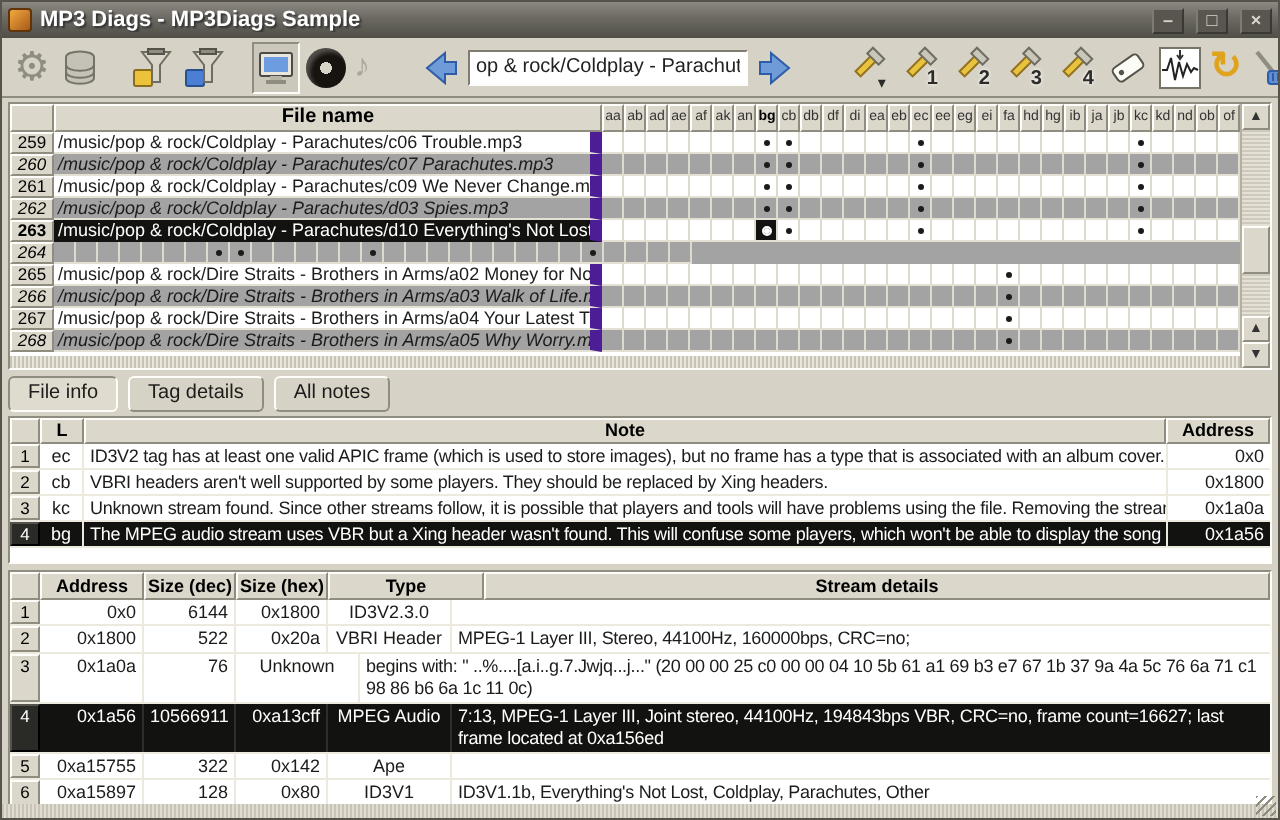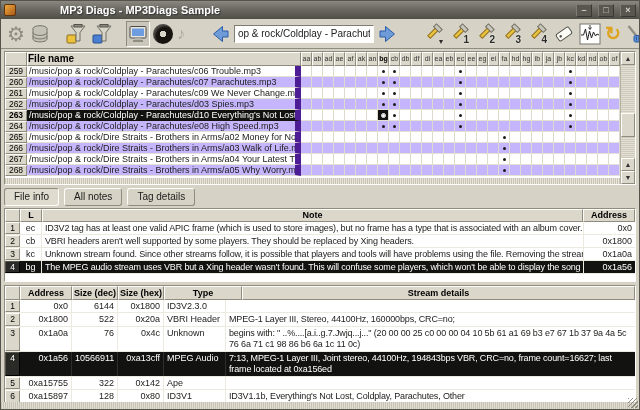--- a/index.html
+++ b/index.html
@@ -10,21 +10,21 @@
     position:relative;overflow:hidden;
   }
   
   .titlebar{
     height:18px;display:flex;align-items:center;gap:4px;padding:0 3px;
     background:linear-gradient(180deg,#8a887f 0%,#6b6962 45%,#4f4e47 100%);
     color:#fff;font-size:11px;font-weight:bold;
   }
   .appicon{width:12px;height:12px;border-radius:2px;
     background:linear-gradient(135deg,#f2a93e,#a85a18);border:1px solid #5e3408;flex:0 0 auto;}
-  .title{flex:1;white-space:nowrap;overflow:hidden;text-shadow:1px 1px 1px #333;margin-left:40px;}
+  .title{flex:1;white-space:nowrap;overflow:hidden;text-shadow:1px 1px 1px #333;}
   .winbtn{width:16px;height:13px;margin-left:2px;background:#58564f;border:1px solid;
     border-color:#7d7b73 #393833 #393833 #7d7b73;color:#d9d6cc;font-size:9px;line-height:11px;
     text-align:center;font-weight:bold;cursor:default;}
   
   .toolbar{height:30px;display:flex;align-items:center;gap:2px;padding:0 5px;
     border-bottom:1px solid #8f8c80;}
   .tbtn{width:26px;height:26px;display:flex;align-items:center;justify-content:center;
     position:relative;border:1px solid transparent;}
   .tbtn.pressed{border-color:#8f8c80 #fefdfa #fefdfa #8f8c80;background:#cbc7ba;}
   .gear{font-size:20px;color:#8f8c82;line-height:20px;}
@@ -42,27 +42,27 @@
   .hbtn{background:#dbd7ca;border:1px solid;border-color:#fefdfa #8f8c80 #8f8c80 #fefdfa;
     font-size:9px;overflow:hidden;flex:0 0 auto;}
   
   .content{padding:2px 3px 0 3px;}
   
   .ftable{height:134px;border:1px solid;border-color:#8f8c80 #fefdfa #fefdfa #8f8c80;
     background:#fff;display:flex;overflow:hidden;}
   .fmain{flex:1;display:flex;flex-direction:column;overflow:hidden;}
   .fhead{display:flex;height:14px;flex:0 0 auto;}
   .fnumh{width:22px;}
-  .fnameh{flex:1;font-weight:bold;font-size:10px;line-height:12px;}
+  .fnameh{flex:1;text-align:center;font-weight:bold;font-size:10px;line-height:12px;}
   .flaghead{width:11px;text-align:center;font-size:7px;line-height:12px;color:#333;
     background:#dbd7ca;border:1px solid;border-color:#fefdfa #8f8c80 #8f8c80 #fefdfa;}
   .flaghead.cur{font-weight:bold;color:#000;}
   .fbody{flex:1;overflow:hidden;}
   .frow{display:flex;height:11px;background:#fff;}
-  .frow.alt{background:#c4b5fd;}
+  .frow.alt{background:#a3a3a3;font-style:italic;}
   .fnum{width:22px;background:#dbd7ca;border:1px solid;border-color:#fefdfa #8f8c80 #8f8c80 #fefdfa;
     font-size:8.5px;line-height:9px;text-align:center;flex:0 0 auto;}
   .frow.sel .fnum{font-weight:bold;}
   .fname{flex:1;font-size:9px;line-height:11px;padding-left:2px;white-space:nowrap;
     overflow:hidden;border-right:6px solid #4c1d95;border-bottom:1px solid #e4e0d4;color:#1c1c1a;}
   .frow.sel .fname{background:#121210;color:#fff;border-bottom-color:#121210;}
   .fcell{width:11px;flex:0 0 auto;border-right:1px solid #dedacd;border-bottom:1px solid #e4e0d4;
     display:flex;align-items:center;justify-content:center;}
   .dot{width:3px;height:3px;border-radius:50%;background:#1b1b18;}
   .fcell.curcell{background:#121210;}
@@ -115,21 +115,21 @@
   .stypeh{width:78px;}
   .sdeth{flex:1;}
   .srow{display:flex;min-height:13px;background:#fff;border-bottom:1px solid #eceadf;}
   .snum{width:15px;background:#dbd7ca;border:1px solid;border-color:#fefdfa #8f8c80 #8f8c80 #fefdfa;
     font-size:8.5px;text-align:center;flex:0 0 auto;}
   .scell{font-size:9px;line-height:12px;padding:0 3px;flex:0 0 auto;overflow:hidden;
     border-right:1px solid #eceadf;color:#1c1c1a;white-space:nowrap;}
   .saddr{width:52px;text-align:right;}
   .sdec{width:46px;text-align:right;}
   .shex{width:46px;text-align:right;}
-  .stype{width:62px;text-align:left;}
+  .stype{width:62px;text-align:center;}
   .sdet{flex:1;font-size:9px;line-height:11px;padding:1px 3px;white-space:normal;
     letter-spacing:-0.15px;overflow:hidden;color:#1c1c1a;}
   .srow.sel{background:#121210;}
   .srow.sel .scell,.srow.sel .sdet{color:#fff;border-right-color:#2e2e2a;}
   .srow.sel .snum{background:#2a2a26;color:#fff;border-color:#55534c #000 #000 #55534c;}
   
   .statusbar{position:absolute;left:0;right:0;bottom:0;height:7px;
     background:repeating-linear-gradient(90deg,#c7c3b6 0 1px,#e0dcd0 1px 2px);}
   .grip{position:absolute;right:1px;bottom:1px;width:10px;height:10px;
     background:repeating-linear-gradient(135deg,#8f8c80 0 1px,transparent 1px 3px);}
@@ -546,21 +546,20 @@
               <div class="fcell">
                 <span class="dot"></span>
               </div>
               <div class="fcell"></div>
               <div class="fcell"></div>
               <div class="fcell"></div>
               <div class="fcell"></div>
             </div>
             <div class="frow alt">
               <div class="fnum">264</div>
-              <div class="fname">/music/pop &amp; rock/Coldplay - Parachutes/e08 High Speed.mp3</div>
               <div class="fcell"></div>
               <div class="fcell"></div>
               <div class="fcell"></div>
               <div class="fcell"></div>
               <div class="fcell"></div>
               <div class="fcell"></div>
               <div class="fcell"></div>
               <div class="fcell">
                 <span class="dot"></span>
               </div>
@@ -740,22 +739,22 @@
         <div class="strough">
           <div class="sthumb"></div>
         </div>
         <div class="sbtn">▲</div>
         <div class="sbtn">▼</div>
       </div>
     </div>
 
     <div class="tabbar">
       <div class="tab active">File info</div>
+      <div class="tab">Tag details</div>
       <div class="tab">All notes</div>
-      <div class="tab">Tag details</div>
     </div>
 
     <div class="ntable">
       <div class="nhead">
         <div class="hbtn nnumh"></div>
         <div class="hbtn nlabh">L</div>
         <div class="hbtn ntexth">Note</div>
         <div class="hbtn naddrh">Address</div>
       </div>
       <div id="note-rows">
@@ -808,21 +807,20 @@
             <div class="scell saddr">0x1800</div>
             <div class="scell sdec">522</div>
             <div class="scell shex">0x20a</div>
             <div class="scell stype">VBRI Header</div>
             <div class="sdet">MPEG-1 Layer III, Stereo, 44100Hz, 160000bps, CRC=no;</div>
           </div>
           <div class="srow">
             <div class="snum">3</div>
             <div class="scell saddr">0x1a0a</div>
             <div class="scell sdec">76</div>
-            <div class="scell shex">0x4c</div>
             <div class="scell stype">Unknown</div>
             <div class="sdet">begins with: " ..%....[a.i..g.7.Jwjq...j..." (20 00 00 25 c0 00 00 04 10 5b 61 a1 69 b3 e7 67 1b 37 9a 4a 5c 76 6a 71 c1 98 86 b6 6a 1c 11 0c)</div>
           </div>
           <div class="srow sel">
             <div class="snum">4</div>
             <div class="scell saddr">0x1a56</div>
             <div class="scell sdec">10566911</div>
             <div class="scell shex">0xa13cff</div>
             <div class="scell stype">MPEG Audio</div>
             <div class="sdet">7:13, MPEG-1 Layer III, Joint stereo, 44100Hz, 194843bps VBR, CRC=no, frame count=16627; last frame located at 0xa156ed</div>

